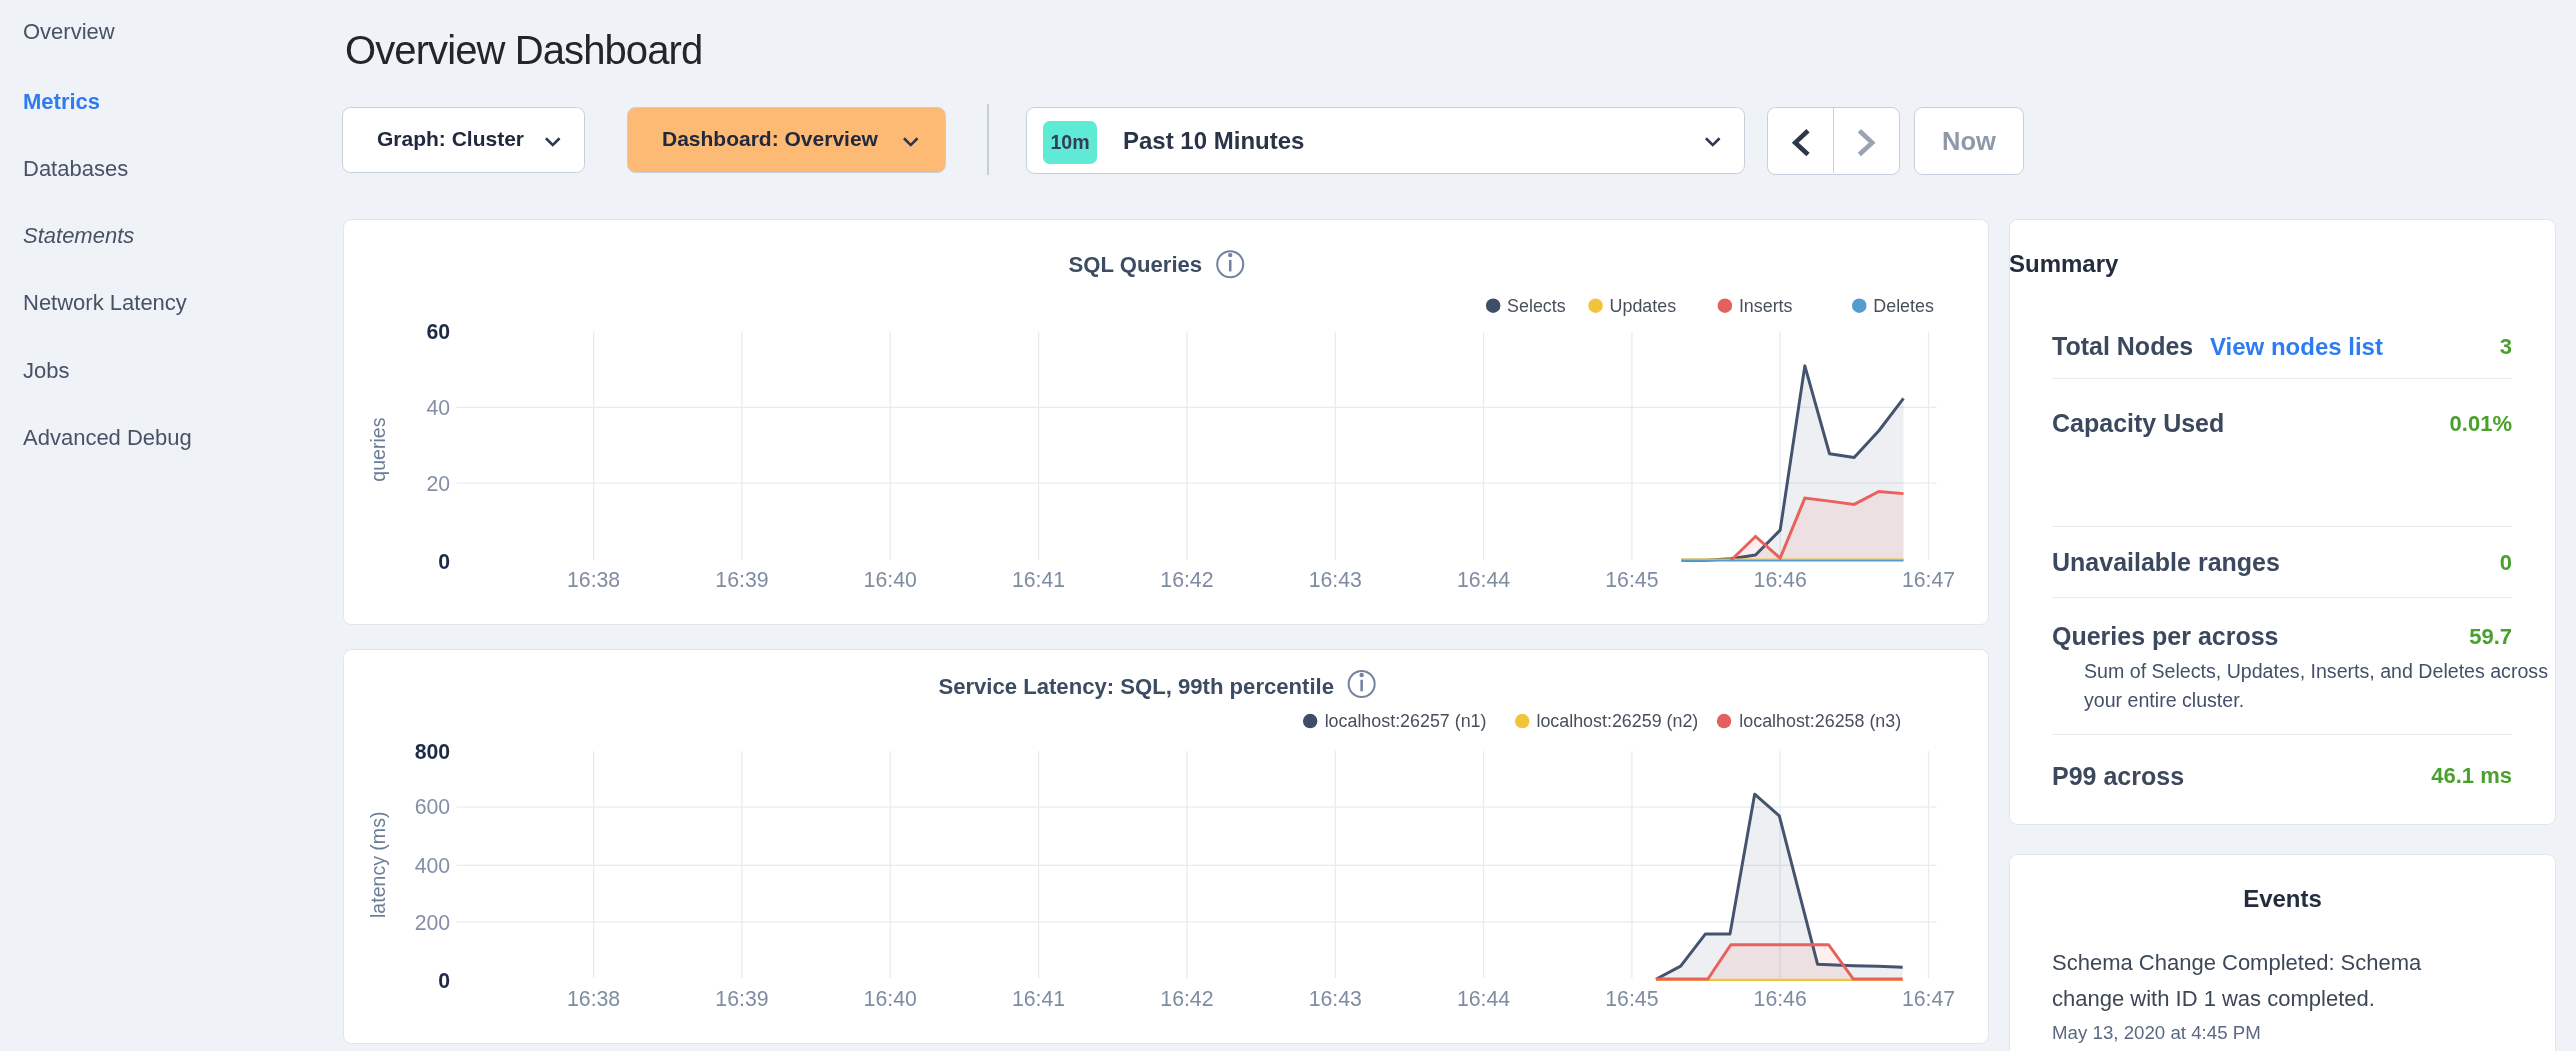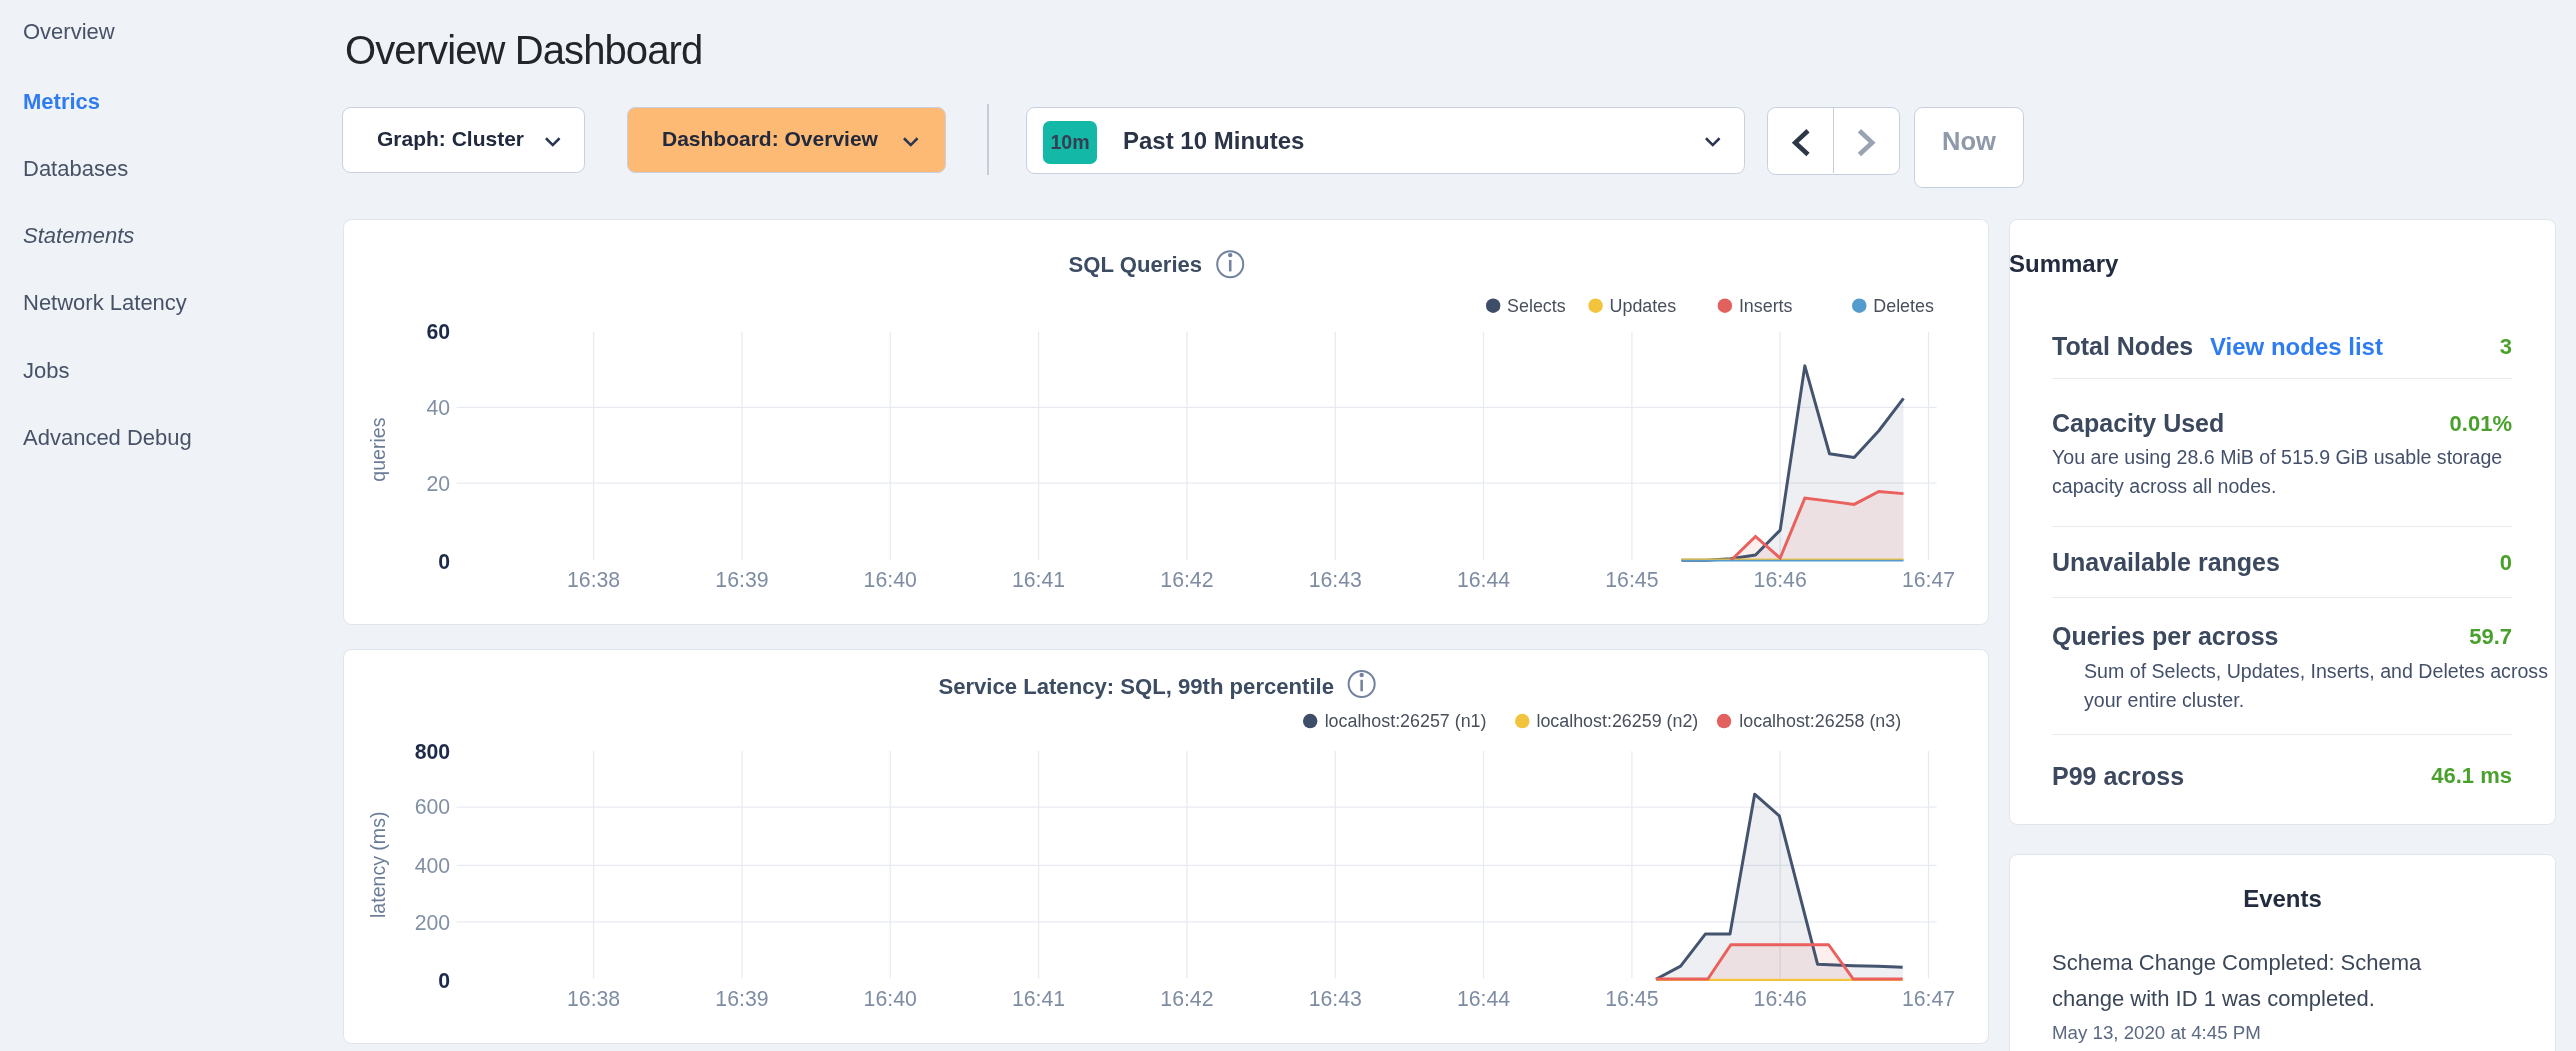--- a/index.html
+++ b/index.html
@@ -33,36 +33,36 @@
     </svg>
 </div>
 <div class="abs" style="left:627px; top:107px; width:319px; height:66px; background:#fdba74; border:1.3px solid #c7cfdc; border-radius:8.5px;">
   <span class="abs" style="left:34px; top:18.7px; font-size:21px; font-weight:bold; color:#20293d;">Dashboard: Overview</span>
   <svg class="abs" style="left:270px; top:25.5px;" width="25.5" height="17" viewBox="0 0 30 20">
       <polyline points="7,5 15,13 23,5" fill="none" stroke="#2a3650" stroke-width="3"></polyline>
     </svg>
 </div>
 <div class="abs" style="left:987px; top:104px; width:1.7px; height:71px; background:#c6cdd8;"></div>
 <div class="abs" style="left:1026px; top:107px; width:719px; height:67px; background:#fff; border:1.3px solid #c7cfdc; border-radius:8.5px;">
-  <span class="abs" style="left:16px; top:12.8px; width:54px; height:43px; background:#14b8a6; border-radius:6.8px; font-size:19.6px; font-weight:bold; color:#333f54; text-align:center; line-height:43px;">10m</span>
+  <span class="abs" style="left:16px; top:12.8px; width:54px; height:43px; background:#5eead4; border-radius:6.8px; font-size:19.6px; font-weight:bold; color:#333f54; text-align:center; line-height:43px;">10m</span>
   <span class="abs" style="left:96px; top:18.7px; font-size:24px; font-weight:bold; color:#2a3446;">Past 10 Minutes</span>
   <svg class="abs" style="left:673px; top:26px;" width="25.5" height="17" viewBox="0 0 30 20">
       <polyline points="7,5 15,13 23,5" fill="none" stroke="#2a3650" stroke-width="3"></polyline>
     </svg>
 </div>
 <div class="abs" style="left:1767px; top:107px; width:133px; height:68px; background:#fff; border:1.3px solid #c7cfdc; border-radius:8.5px;">
   <div class="abs" style="left:65px; top:0; width:1.3px; height:65px; background:#c7cfdc;"></div>
   <svg class="abs" style="left:23px; top:19.6px;" width="20.4" height="31" viewBox="0 0 24 36">
       <polyline points="20,3 5,17 20,31" fill="none" stroke="#2e3748" stroke-width="5.5" stroke-linejoin="miter"></polyline>
     </svg>
   <svg class="abs" style="left:88px; top:19.6px;" width="20.4" height="31" viewBox="0 0 24 36">
       <polyline points="4,3 19,17 4,31" fill="none" stroke="#9aa3b2" stroke-width="5.5" stroke-linejoin="miter"></polyline>
     </svg>
 </div>
-<div class="abs" style="left:1914px; top:107px; width:110px; height:81px; background:#fff; border:1.3px solid #c7cfdc; border-radius:8.5px; text-align:center; line-height:66px; font-size:25.5px; font-weight:bold; color:#8e99a9;">Now</div>
+<div class="abs" style="left:1914px; top:107px; width:110px; height:68px; background:#fff; border:1.3px solid #c7cfdc; border-radius:8.5px; text-align:center; line-height:66px; font-size:25.5px; font-weight:bold; color:#8e99a9;">Now</div>
 
 <div class="panel" style="left:343px; top:219px; width:1646px; height:406px;"></div>
 <svg class="abs" style="left:343px; top:219px;" width="1646" height="406" viewBox="403.5 257.5 1935 477">
   <g stroke="#e7ebf1" stroke-width="1.5">
     <line x1="698.1" y1="390" x2="698.1" y2="658.5"></line>
     <line x1="872.5" y1="390" x2="872.5" y2="658.5"></line>
     <line x1="1046.8" y1="390" x2="1046.8" y2="658.5"></line>
     <line x1="1221.2" y1="390" x2="1221.2" y2="658.5"></line>
     <line x1="1395.6" y1="390" x2="1395.6" y2="658.5"></line>
     <line x1="1570" y1="390" x2="1570" y2="658.5"></line>
@@ -176,21 +176,20 @@
 
 <div class="panel" style="left:2009px; top:219px; width:547px; height:606px;"></div>
 <div class="abs" style="left:2009px; top:219px; width:547px; height:606px;">
   <div class="abs" style="left:0; top:31px; width:547px; text-align:left; font-size:24px; font-weight:bold; color:#242d3f;">Summary</div>
   <div class="abs rowlbl" style="left:43px; top:113px;">Total Nodes</div>
   <div class="abs" style="left:201px; top:114px; font-size:24px; font-weight:bold; color:#2e7cf2;">View nodes list</div>
   <div class="abs rowval" style="right:44px; top:115px;">3</div>
   <div class="divider" style="left:43px; right:44px; top:159px;"></div>
   <div class="abs rowlbl" style="left:43px; top:190px;">Capacity Used</div>
   <div class="abs rowval" style="right:44px; top:192px;">0.01%</div>
-  <div class="abs para" style="left:43px; top:224px; width:463px;">You are using 28.6 MiB of 515.9 GiB usable storage capacity across all nodes.</div>
   <div class="divider" style="left:43px; right:44px; top:307px;"></div>
   <div class="abs rowlbl" style="left:43px; top:329px;">Unavailable ranges</div>
   <div class="abs rowval" style="right:44px; top:331px;">0</div>
   <div class="divider" style="left:43px; right:44px; top:378px;"></div>
   <div class="abs rowlbl" style="left:43px; top:403px;">Queries per across</div>
   <div class="abs rowval" style="right:44px; top:405px;">59.7</div>
   <div class="abs para" style="left:43px; top:438px; width:476px;margin-left:32px;">Sum of Selects, Updates, Inserts, and Deletes across your entire cluster.</div>
   <div class="divider" style="left:43px; right:44px; top:515px;"></div>
   <div class="abs rowlbl" style="left:43px; top:543px;">P99 across</div>
   <div class="abs rowval" style="right:44px; top:544px;">46.1 ms</div>

